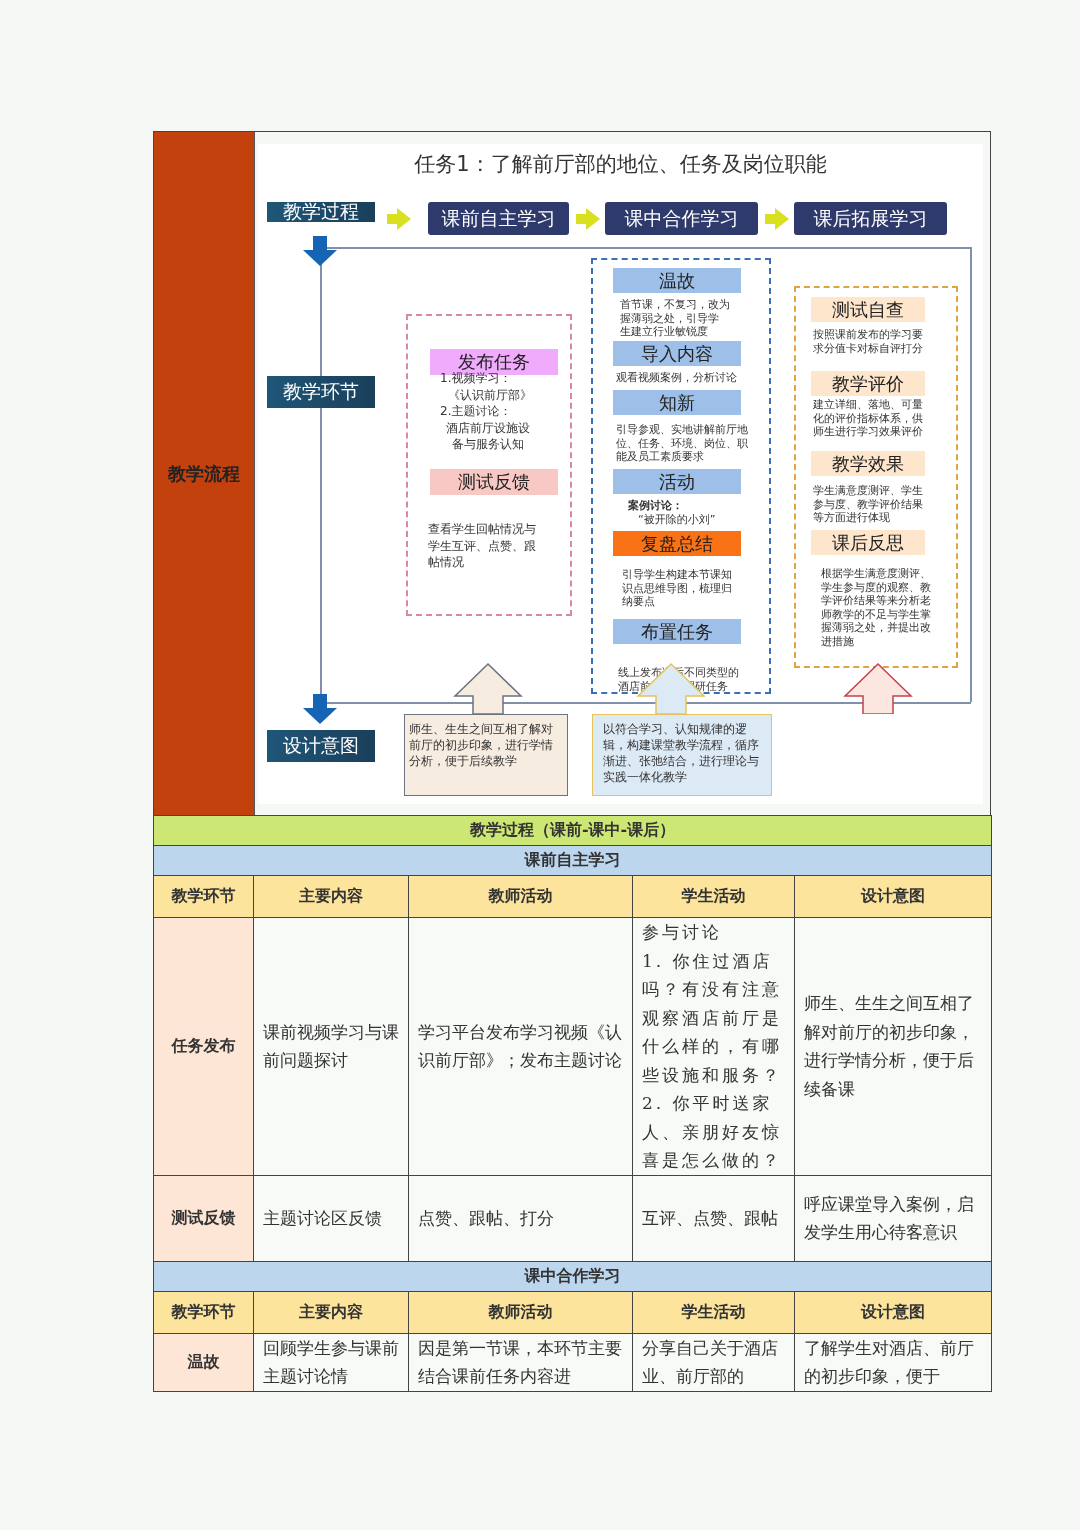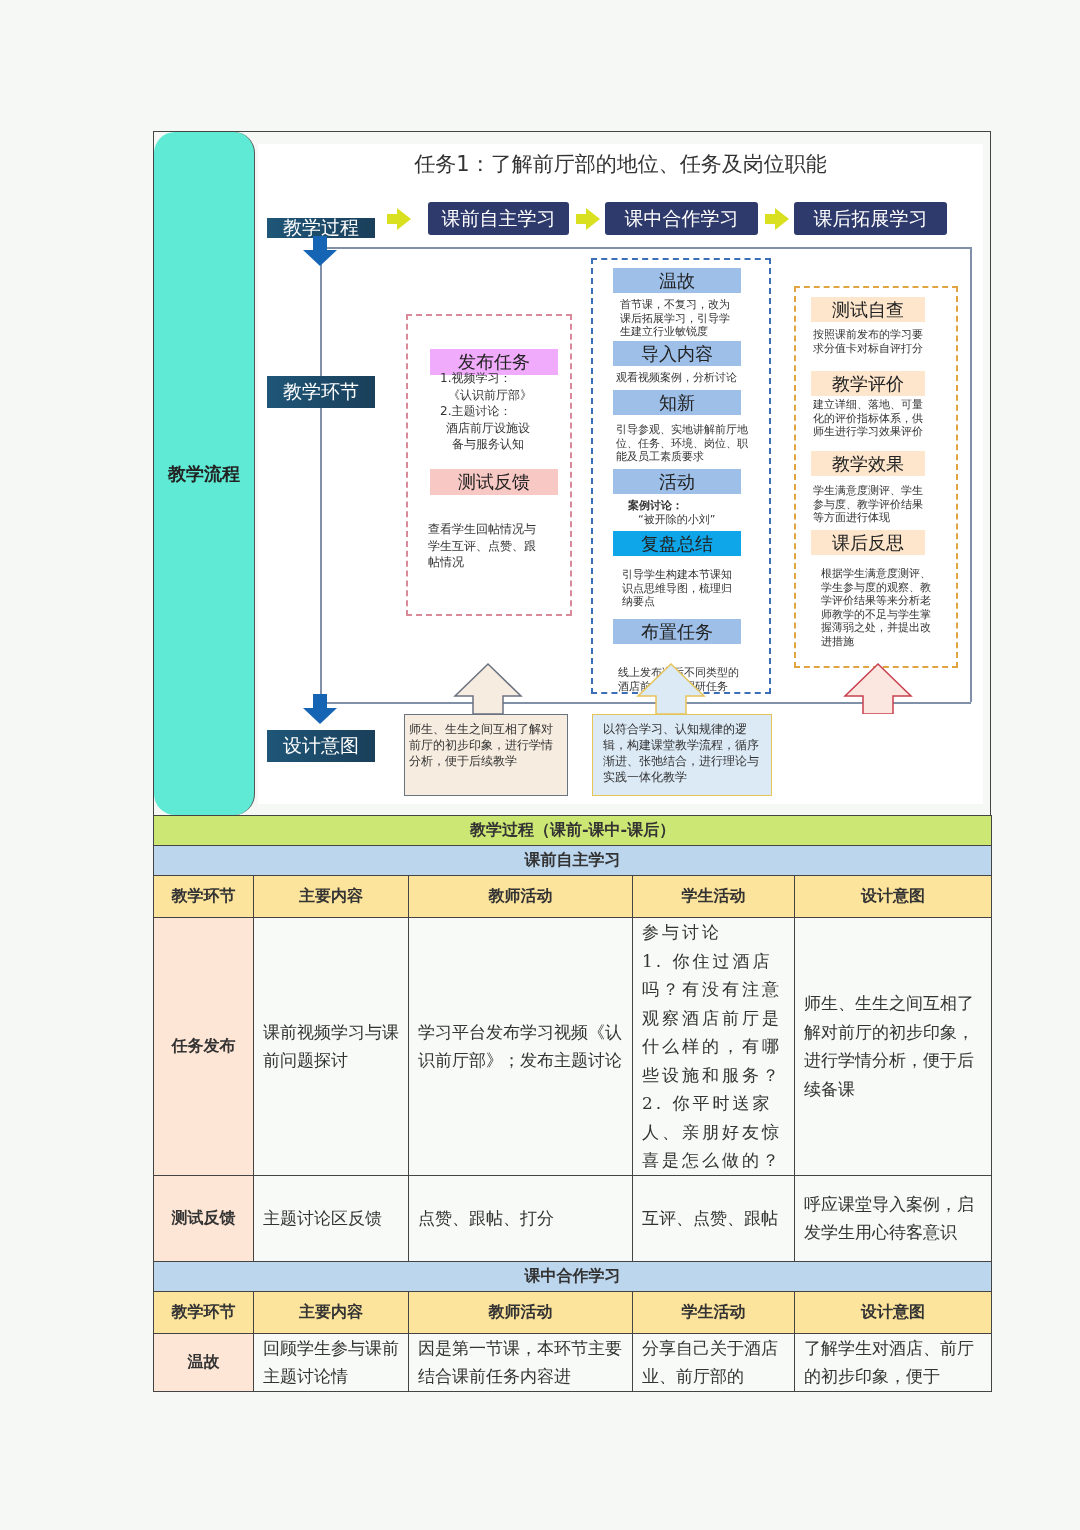--- a/index.html
+++ b/index.html
@@ -1,18 +1,18 @@
 <!DOCTYPE html>
 <html><head>
 <meta charset="utf-8">
 <style>
   html, body { margin:0; padding:0; }
   body { width:1080px; height:1530px; background:#f6f8f5; position:relative; font-family:"DejaVu Sans", sans-serif; color:#222; overflow:hidden; }
   .flow-row { position:absolute; left:153px; top:131px; width:838px; height:685px; border:1.5px solid #444; box-sizing:border-box; }
-  .flow-label { position:absolute; left:0; top:0; width:100px; height:100%; background:#5eead4; border-right:1.5px solid #555; display:flex; align-items:center; justify-content:center; font-weight:bold; font-size:18px;border-radius:21px; }
+  .flow-label { position:absolute; left:0; top:0; width:100px; height:100%; background:#c2410c; border-right:1.5px solid #555; display:flex; align-items:center; justify-content:center; font-weight:bold; font-size:18px; }
   .diagram { position:absolute; left:104px; top:12px; width:725px; height:660px; background:#ffffff; }
   .title { position:absolute; left:0; width:100%; top:6px; text-align:center; font-size:21px; color:#333; }
   .navybox { position:absolute; background:#2e3a6b; color:#fff; font-size:19px; display:flex; align-items:center; justify-content:center; border-radius:3px; }
   .tealbox { position:absolute; background:linear-gradient(90deg,#1f5678,#1a3f5a); color:#fff; font-size:19px; display:flex; align-items:center; justify-content:center; }
   .yarrow { position:absolute; width:0; height:0; border-top:11px solid transparent; border-bottom:11px solid transparent; border-left:14px solid #d9e020; }
   .yarrow-stem { position:absolute; width:10px; height:10px; background:#d9e020; }
   .vline { position:absolute; width:1.5px; background:#7f90a8; }
   .hline { position:absolute; height:1.5px; background:#7f90a8; }
   .barrow { position:absolute; width:0; height:0; border-left:17px solid transparent; border-right:17px solid transparent; border-top:16px solid #1565b4; }
   .barrow-stem { position:absolute; width:14px; height:14px; background:#1565b4; }
@@ -32,21 +32,21 @@
 </style>
 </head>
 <body>
 
 <div class="flow-row">
   <div class="flow-label">教学流程</div>
 
   <div class="diagram">
     <div class="title">任务1：了解前厅部的地位、任务及岗位职能</div>
 
-    <div class="tealbox" style="left:9px;top:58px;width:108px;height:20px;margin-top:16px;">教学过程</div>
+    <div class="tealbox" style="left:9px;top:58px;width:108px;height:20px;">教学过程</div>
     <div class="yarrow-stem" style="left:129px;top:70px;"></div>
     <div class="yarrow" style="left:139px;top:64px;"></div>
     <div class="navybox" style="left:170px;top:58px;width:141px;height:33px;">课前自主学习</div>
     <div class="yarrow-stem" style="left:318px;top:70px;"></div>
     <div class="yarrow" style="left:328px;top:64px;"></div>
     <div class="navybox" style="left:347px;top:58px;width:153px;height:33px;">课中合作学习</div>
     <div class="yarrow-stem" style="left:507px;top:70px;"></div>
     <div class="yarrow" style="left:517px;top:64px;"></div>
     <div class="navybox" style="left:536px;top:58px;width:153px;height:33px;">课后拓展学习</div>
 
@@ -76,39 +76,39 @@
     <div class="ptext" style="left:170px;top:377px;font-size:12px;line-height:16.5px;">
       <div>查看学生回帖情况与</div>
       <div>学生互评、点赞、跟</div>
       <div>帖情况</div>
     </div>
 
     <div class="dashbox" style="left:333px;top:114px;width:180px;height:436px;border:2px dashed #3a6fb8;"></div>
     <div class="phead" style="left:355px;top:124px;width:128px;height:25px;background:#9dbfe8;">温故</div>
     <div class="ptext" style="left:362px;top:154px;">
       <div>首节课，不复习，改为</div>
-      <div>课后拓展学习，引导学</div>
+      <div>握薄弱之处，引导学</div>
       <div>生建立行业敏锐度</div>
     </div>
     <div class="phead" style="left:355px;top:197px;width:128px;height:25px;background:#9dbfe8;">导入内容</div>
     <div class="ptext" style="left:358px;top:227px;">
       <div>观看视频案例，分析讨论</div>
     </div>
     <div class="phead" style="left:355px;top:246px;width:128px;height:25px;background:#9dbfe8;">知新</div>
     <div class="ptext" style="left:358px;top:279px;">
       <div>引导参观、实地讲解前厅地</div>
       <div>位、任务、环境、岗位、职</div>
       <div>能及员工素质要求</div>
     </div>
     <div class="phead" style="left:355px;top:325px;width:128px;height:25px;background:#9dbfe8;">活动</div>
     <div class="ptext" style="left:370px;top:355px;">
       <div style="font-weight:bold">案例讨论：</div>
       <div style="padding-left:10px">“被开除的小刘”</div>
     </div>
-    <div class="phead" style="left:355px;top:387px;width:128px;height:25px;background:#0ea5e9;">复盘总结</div>
+    <div class="phead" style="left:355px;top:387px;width:128px;height:25px;background:#f97316;">复盘总结</div>
     <div class="ptext" style="left:364px;top:424px;">
       <div>引导学生构建本节课知</div>
       <div>识点思维导图，梳理归</div>
       <div>纳要点</div>
     </div>
     <div class="phead" style="left:355px;top:475px;width:128px;height:25px;background:#9dbfe8;">布置任务</div>
     <div class="ptext" style="left:360px;top:522px;">
       <div>线上发布课后不同类型的</div>
       <div>酒店前厅实地调研任务</div>
     </div>

